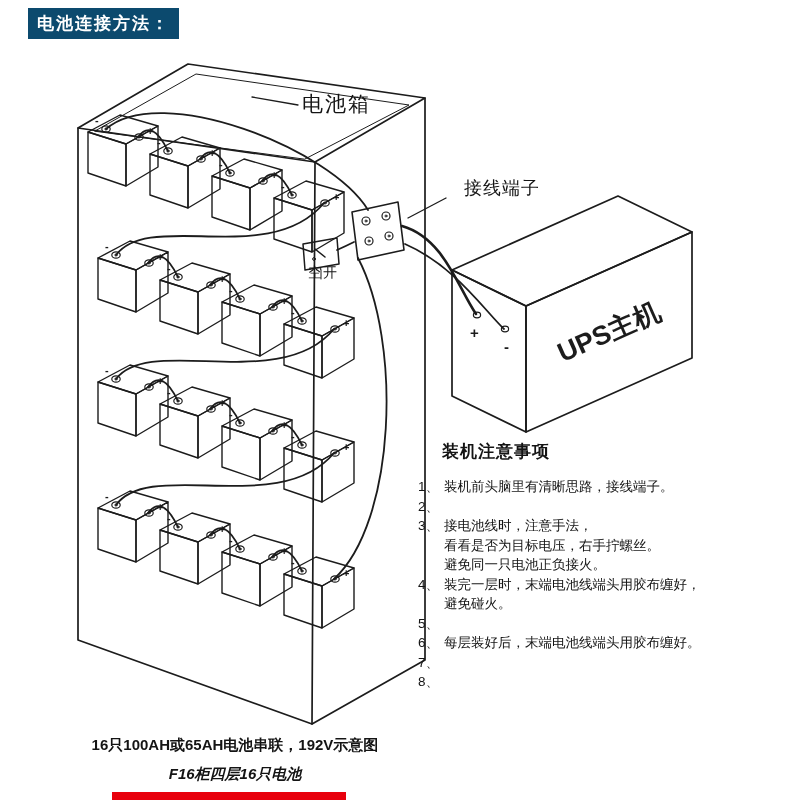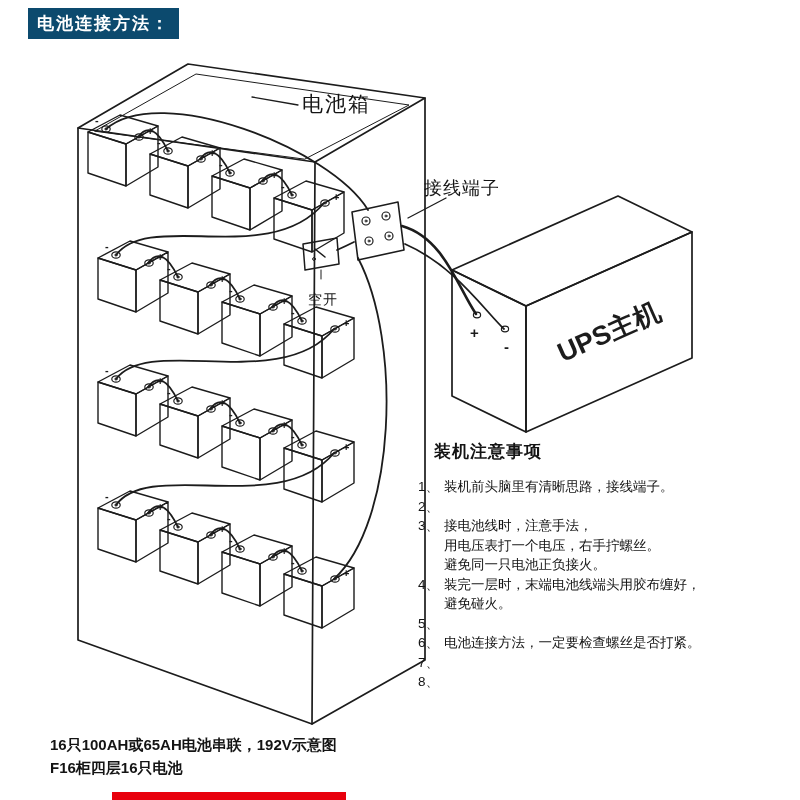--- a/index.html
+++ b/index.html
@@ -5,30 +5,30 @@
   html,body{margin:0;padding:0;}
   .page{position:relative;width:800px;height:800px;background:#ffffff;overflow:hidden;
         font-family:"Liberation Sans","DejaVu Sans",sans-serif;color:#141414;}
   .top-banner{position:absolute;left:28px;top:8px;background:#0c4a6e;color:#fff;
         font-size:17px;font-weight:bold;padding:4px 9px;letter-spacing:2px;}
   .diagram{position:absolute;left:0;top:0;}
   .diagram path,.diagram ellipse,.diagram circle,.diagram line{stroke:#1c1c1c;fill:none;stroke-linecap:round;stroke-linejoin:round;}
   .diagram text{fill:#1c1c1c;stroke:none;font-family:"Liberation Sans","DejaVu Sans",sans-serif;}
   .lbl{position:absolute;color:#141414;}
   .lbl-battery-box{left:302px;top:90px;font-size:21px;letter-spacing:2px;}
-  .lbl-terminal{left:424px;top:176px;font-size:18px;letter-spacing:1px;}
-  .lbl-breaker{left:308px;top:291px;font-size:14px;letter-spacing:1px;}
+  .lbl-terminal{left:424px;top:176px;font-size:18px;letter-spacing:1px;padding-left:40px;}
+  .lbl-breaker{left:308px;top:264px;font-size:14px;letter-spacing:1px;}
   .notes{position:absolute;left:418px;top:440px;width:372px;}
-  .notes-heading{font-size:17px;font-weight:bold;letter-spacing:1px;margin:0 0 14px 16px;}
+  .notes-heading{font-size:17px;font-weight:bold;letter-spacing:1px;margin:0 0 14px 24px;}
   .note-item{display:flex;font-size:13.5px;line-height:19.5px;}
   .note-num{flex:0 0 26px;}
   .note-text{white-space:pre-line;}
-  .captions{position:absolute;left:50px;top:736px;width:370px;
+  .captions{position:absolute;left:50px;top:736px;width:370px;text-align:center;
         font-size:15px;font-weight:bold;}
-  .caption-line2{margin-top:4px;}
+  .caption-line2{font-style:italic;margin-top:10px;}
   .bottom-banner{position:absolute;left:112px;top:792px;width:234px;height:8px;background:#e8000d;}
 </style>
 </head>
 <body>
 
 <div class="page">
 
   <svg class="diagram" width="800" height="800" viewBox="0 0 800 800">
     <defs>
       <g id="bat">
@@ -141,34 +141,34 @@
     <div class="note-item">
       <span class="note-num">1、</span>
       <span class="note-text">装机前头脑里有清晰思路，接线端子。</span>
     </div>
     <div class="note-item">
       <span class="note-num">2、</span>
     </div>
     <div class="note-item">
       <span class="note-num">3、</span>
       <span class="note-text">接电池线时，注意手法，
-用电压表打一个电压，右手拧螺丝。
+看看是否为目标电压，右手拧螺丝。
 避免同一只电池正负接火。</span>
     </div>
     <div class="note-item">
       <span class="note-num">4、</span>
       <span class="note-text">装完一层时，末端电池线端头用胶布缠好，
 避免碰火。</span>
     </div>
     <div class="note-item">
       <span class="note-num">5、</span>
     </div>
     <div class="note-item">
       <span class="note-num">6、</span>
-      <span class="note-text">电池连接方法，一定要检查螺丝是否打紧。</span>
+      <span class="note-text">每层装好后，末端电池线端头用胶布缠好。</span>
     </div>
     <div class="note-item">
       <span class="note-num">7、</span>
     </div>
     <div class="note-item">
       <span class="note-num">8、</span>
     </div>
   </div>
 
   <div class="captions">

